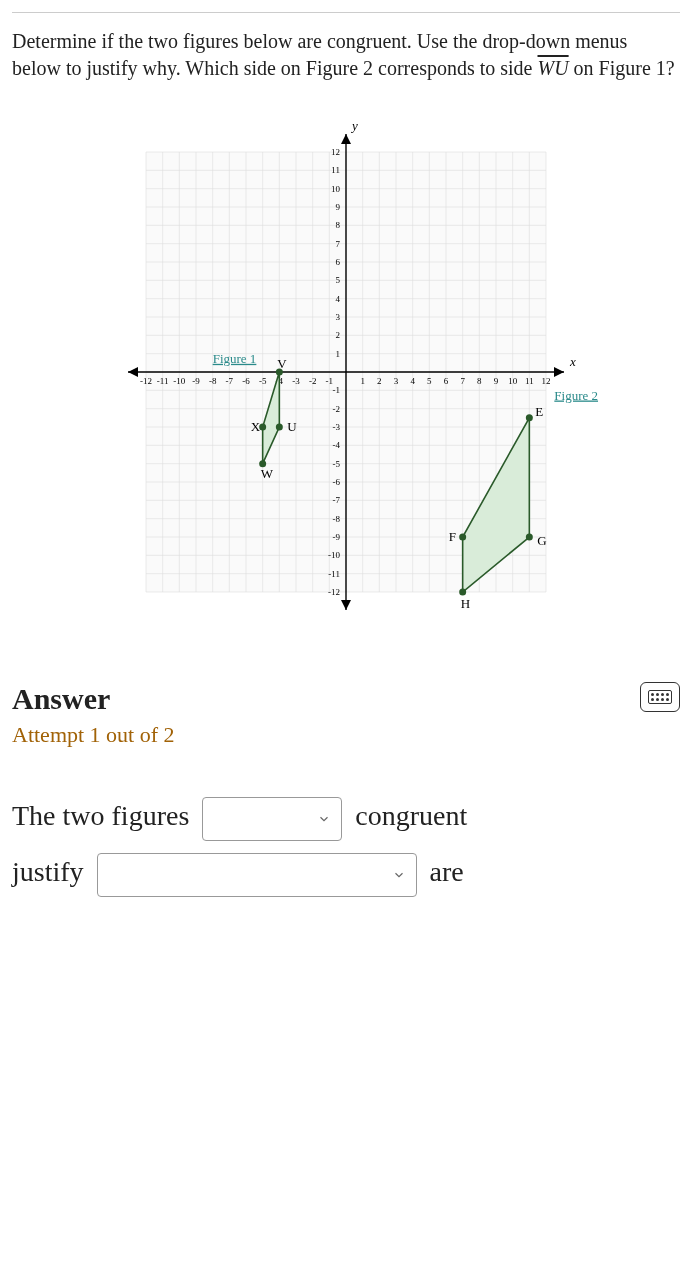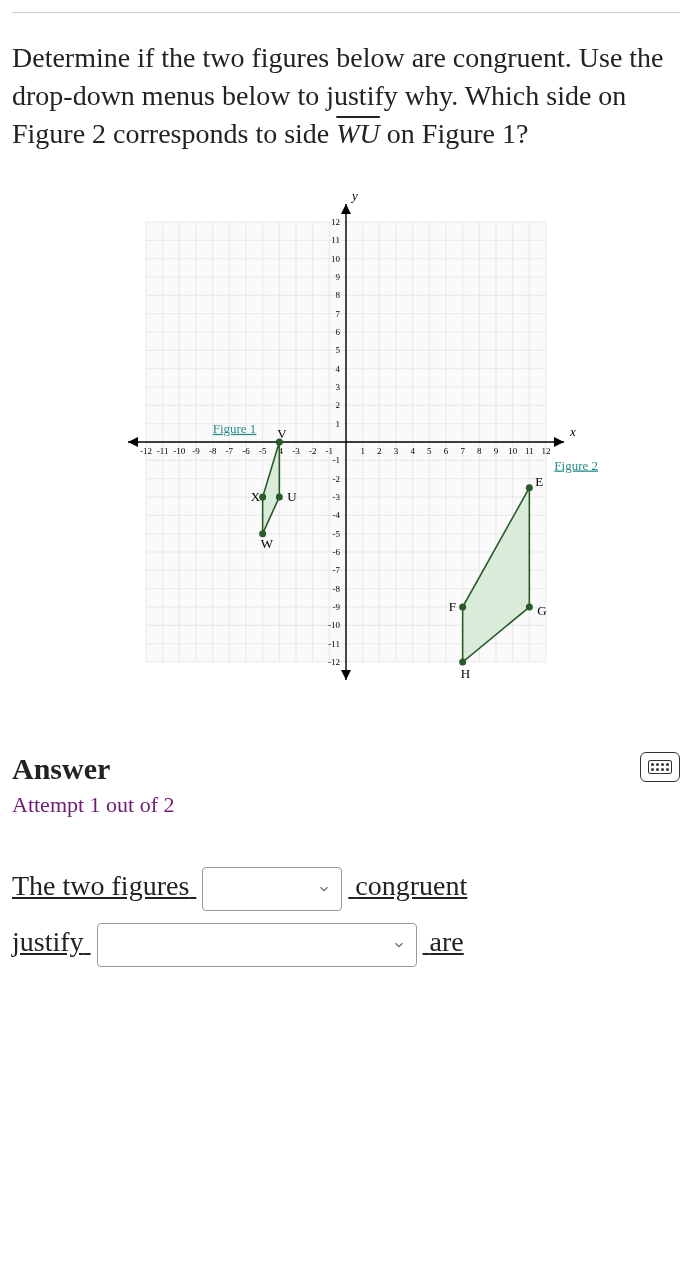--- a/index.html
+++ b/index.html
@@ -4,25 +4,25 @@
   <style>
     * { box-sizing: border-box; margin: 0; padding: 0; }
     body {
       font-family: Georgia, 'Times New Roman', serif;
       background: #fff;
       width: 692px;
       padding: 12px;
       color: #222;
     }
     .question {
-      font-size: 28px;
+      font-size: 20px;
       line-height: 1.35;
       margin-bottom: 20px;
       border-top: 1px solid #ccc;
-      padding-top: 26px;
+      padding-top: 15px;
     }
     .overline {
       text-decoration: overline;
       font-style: italic;
     }
     .chart-wrap {
       display: flex;
       justify-content: center;
       margin: 30px 0 50px 0;
     }
@@ -53,29 +53,28 @@
       display: grid;
       grid-template-columns: repeat(4, 3px);
       grid-template-rows: repeat(2, 3px);
       gap: 2px;
       padding: 2px;
       border: 1px solid #333;
       border-radius: 2px;
     }
     .keypad-dots span { width:3px; height:3px; background:#333; border-radius:50%; }
     .attempt {
-      color: #701a75;
+      color: #a16207;
       font-size: 22px;
       margin-top: 6px;
       margin-bottom: 40px;
     }
     .sentence {
       font-size: 28px;
       line-height: 2.0;
-      text-decoration: underline;
     }
     .dropdown {
       display: inline-flex;
       align-items: center;
       justify-content: flex-end;
       min-width: 140px;
       height: 44px;
       border: 1px solid #999;
       border-radius: 4px;
       background: #fff;

